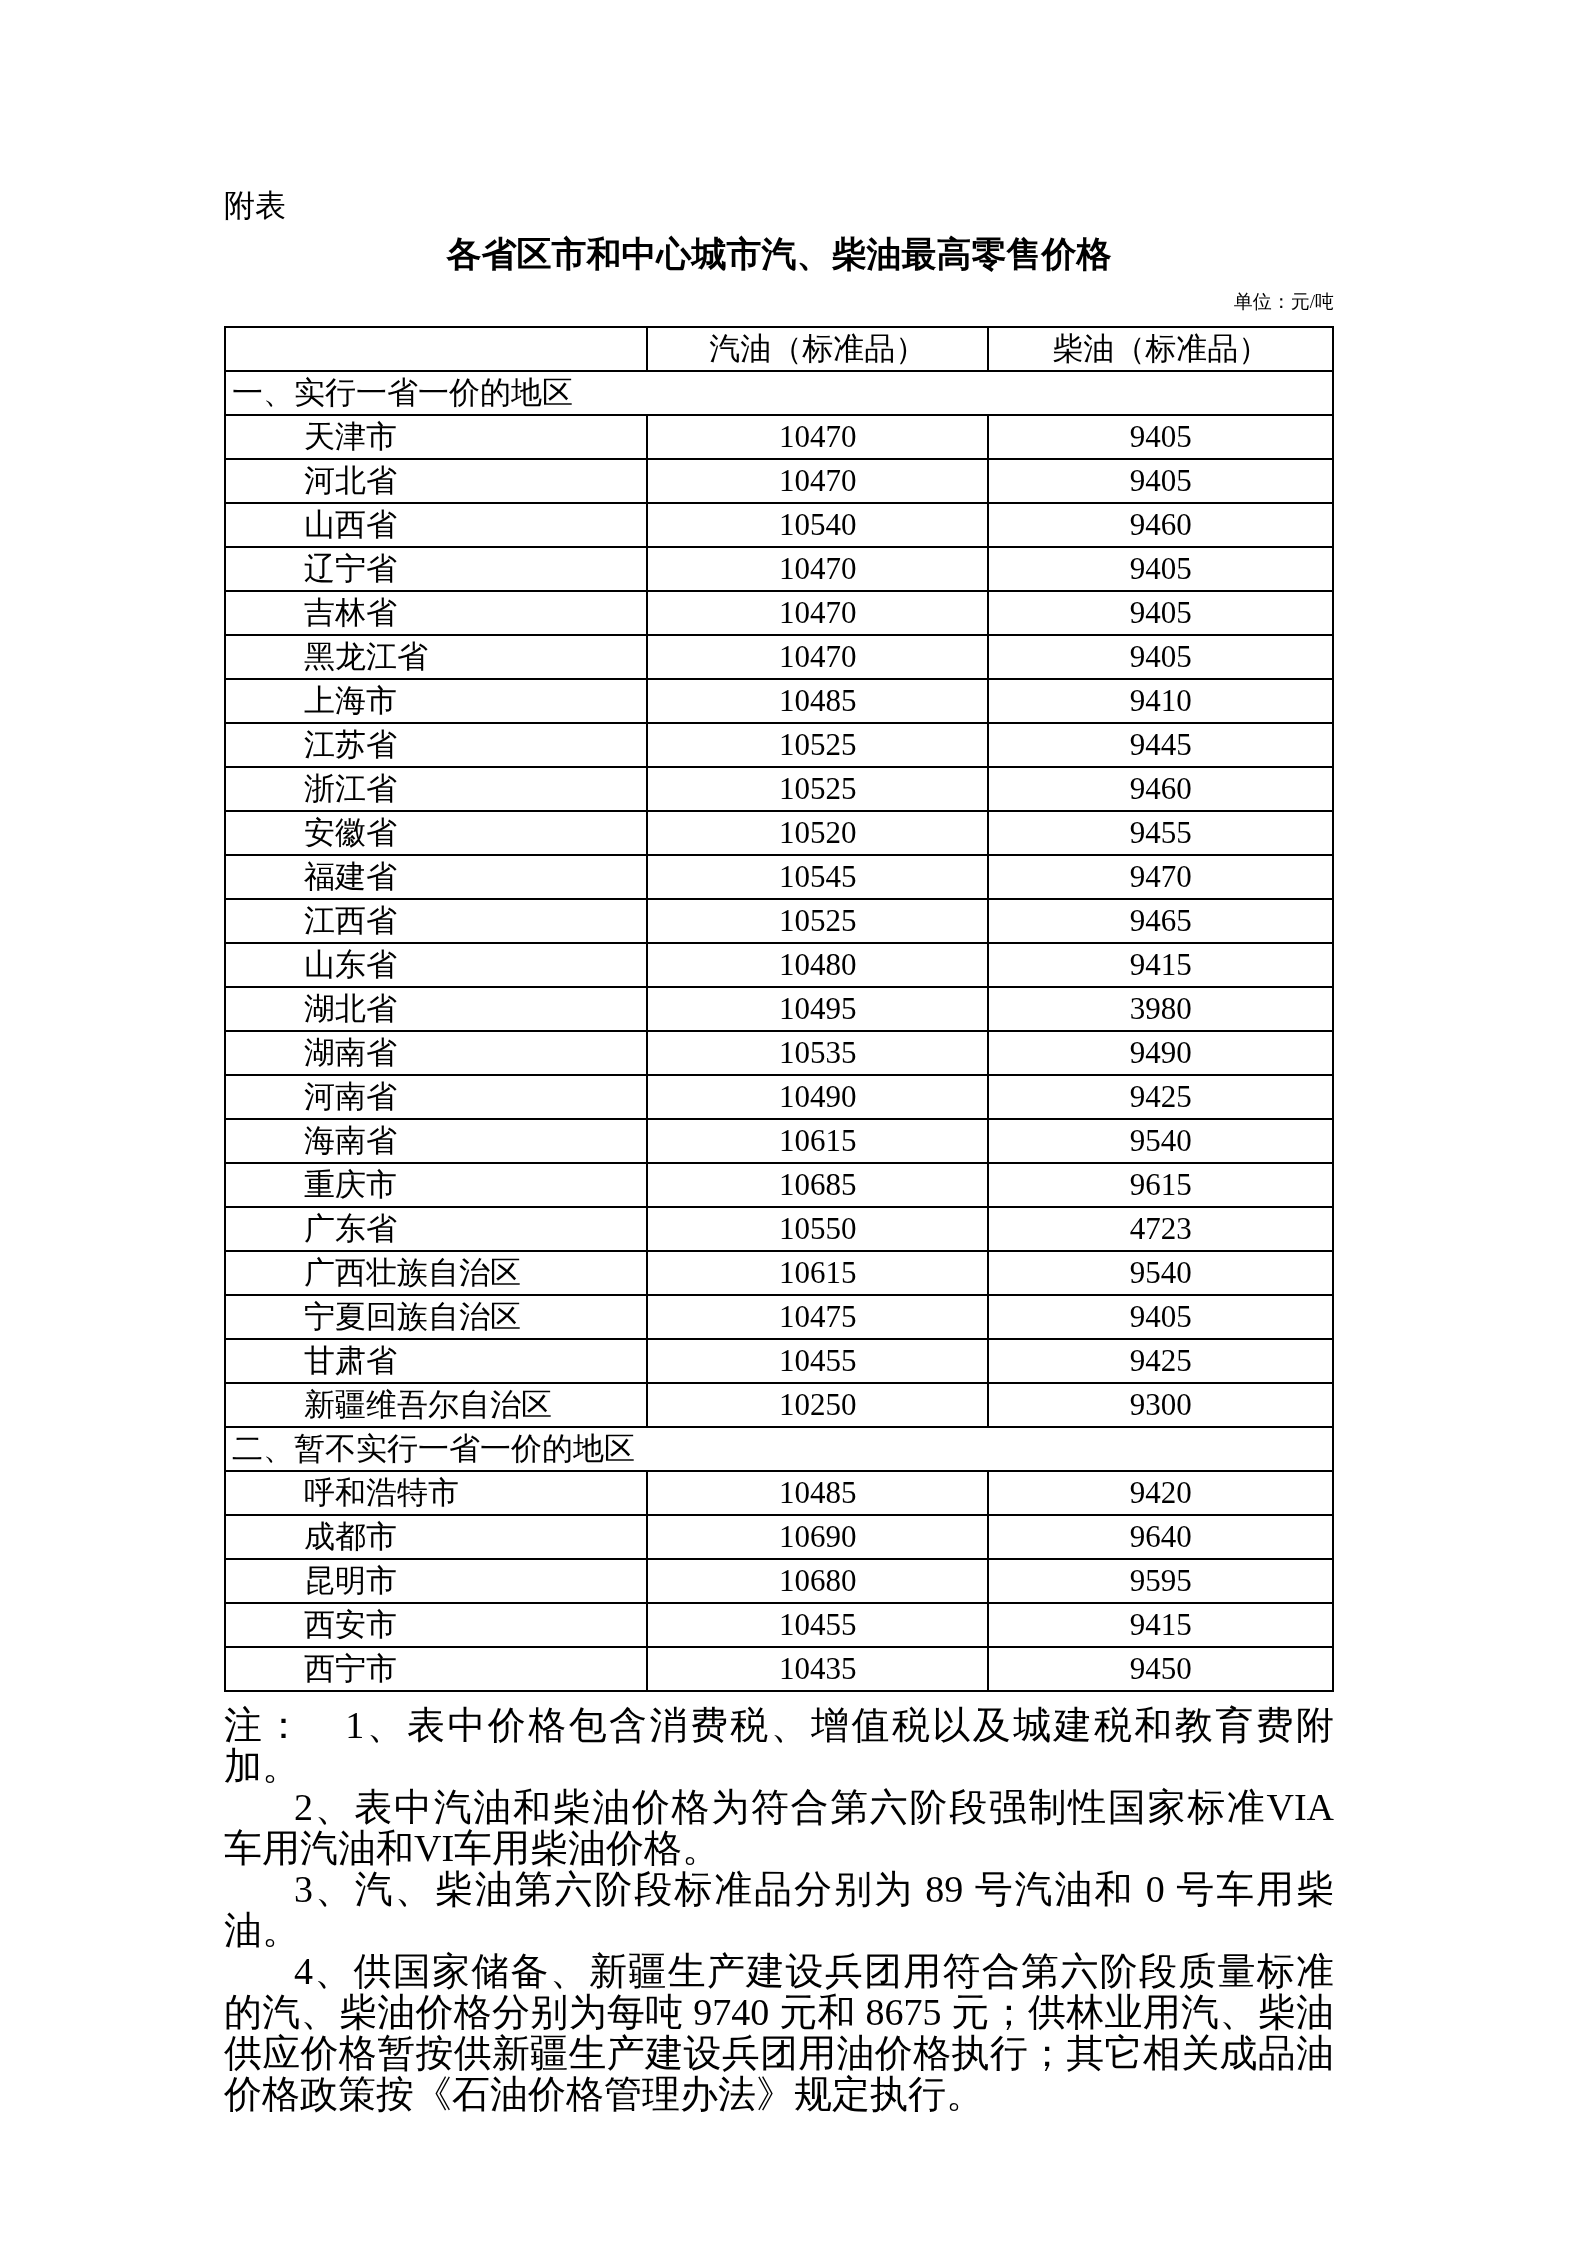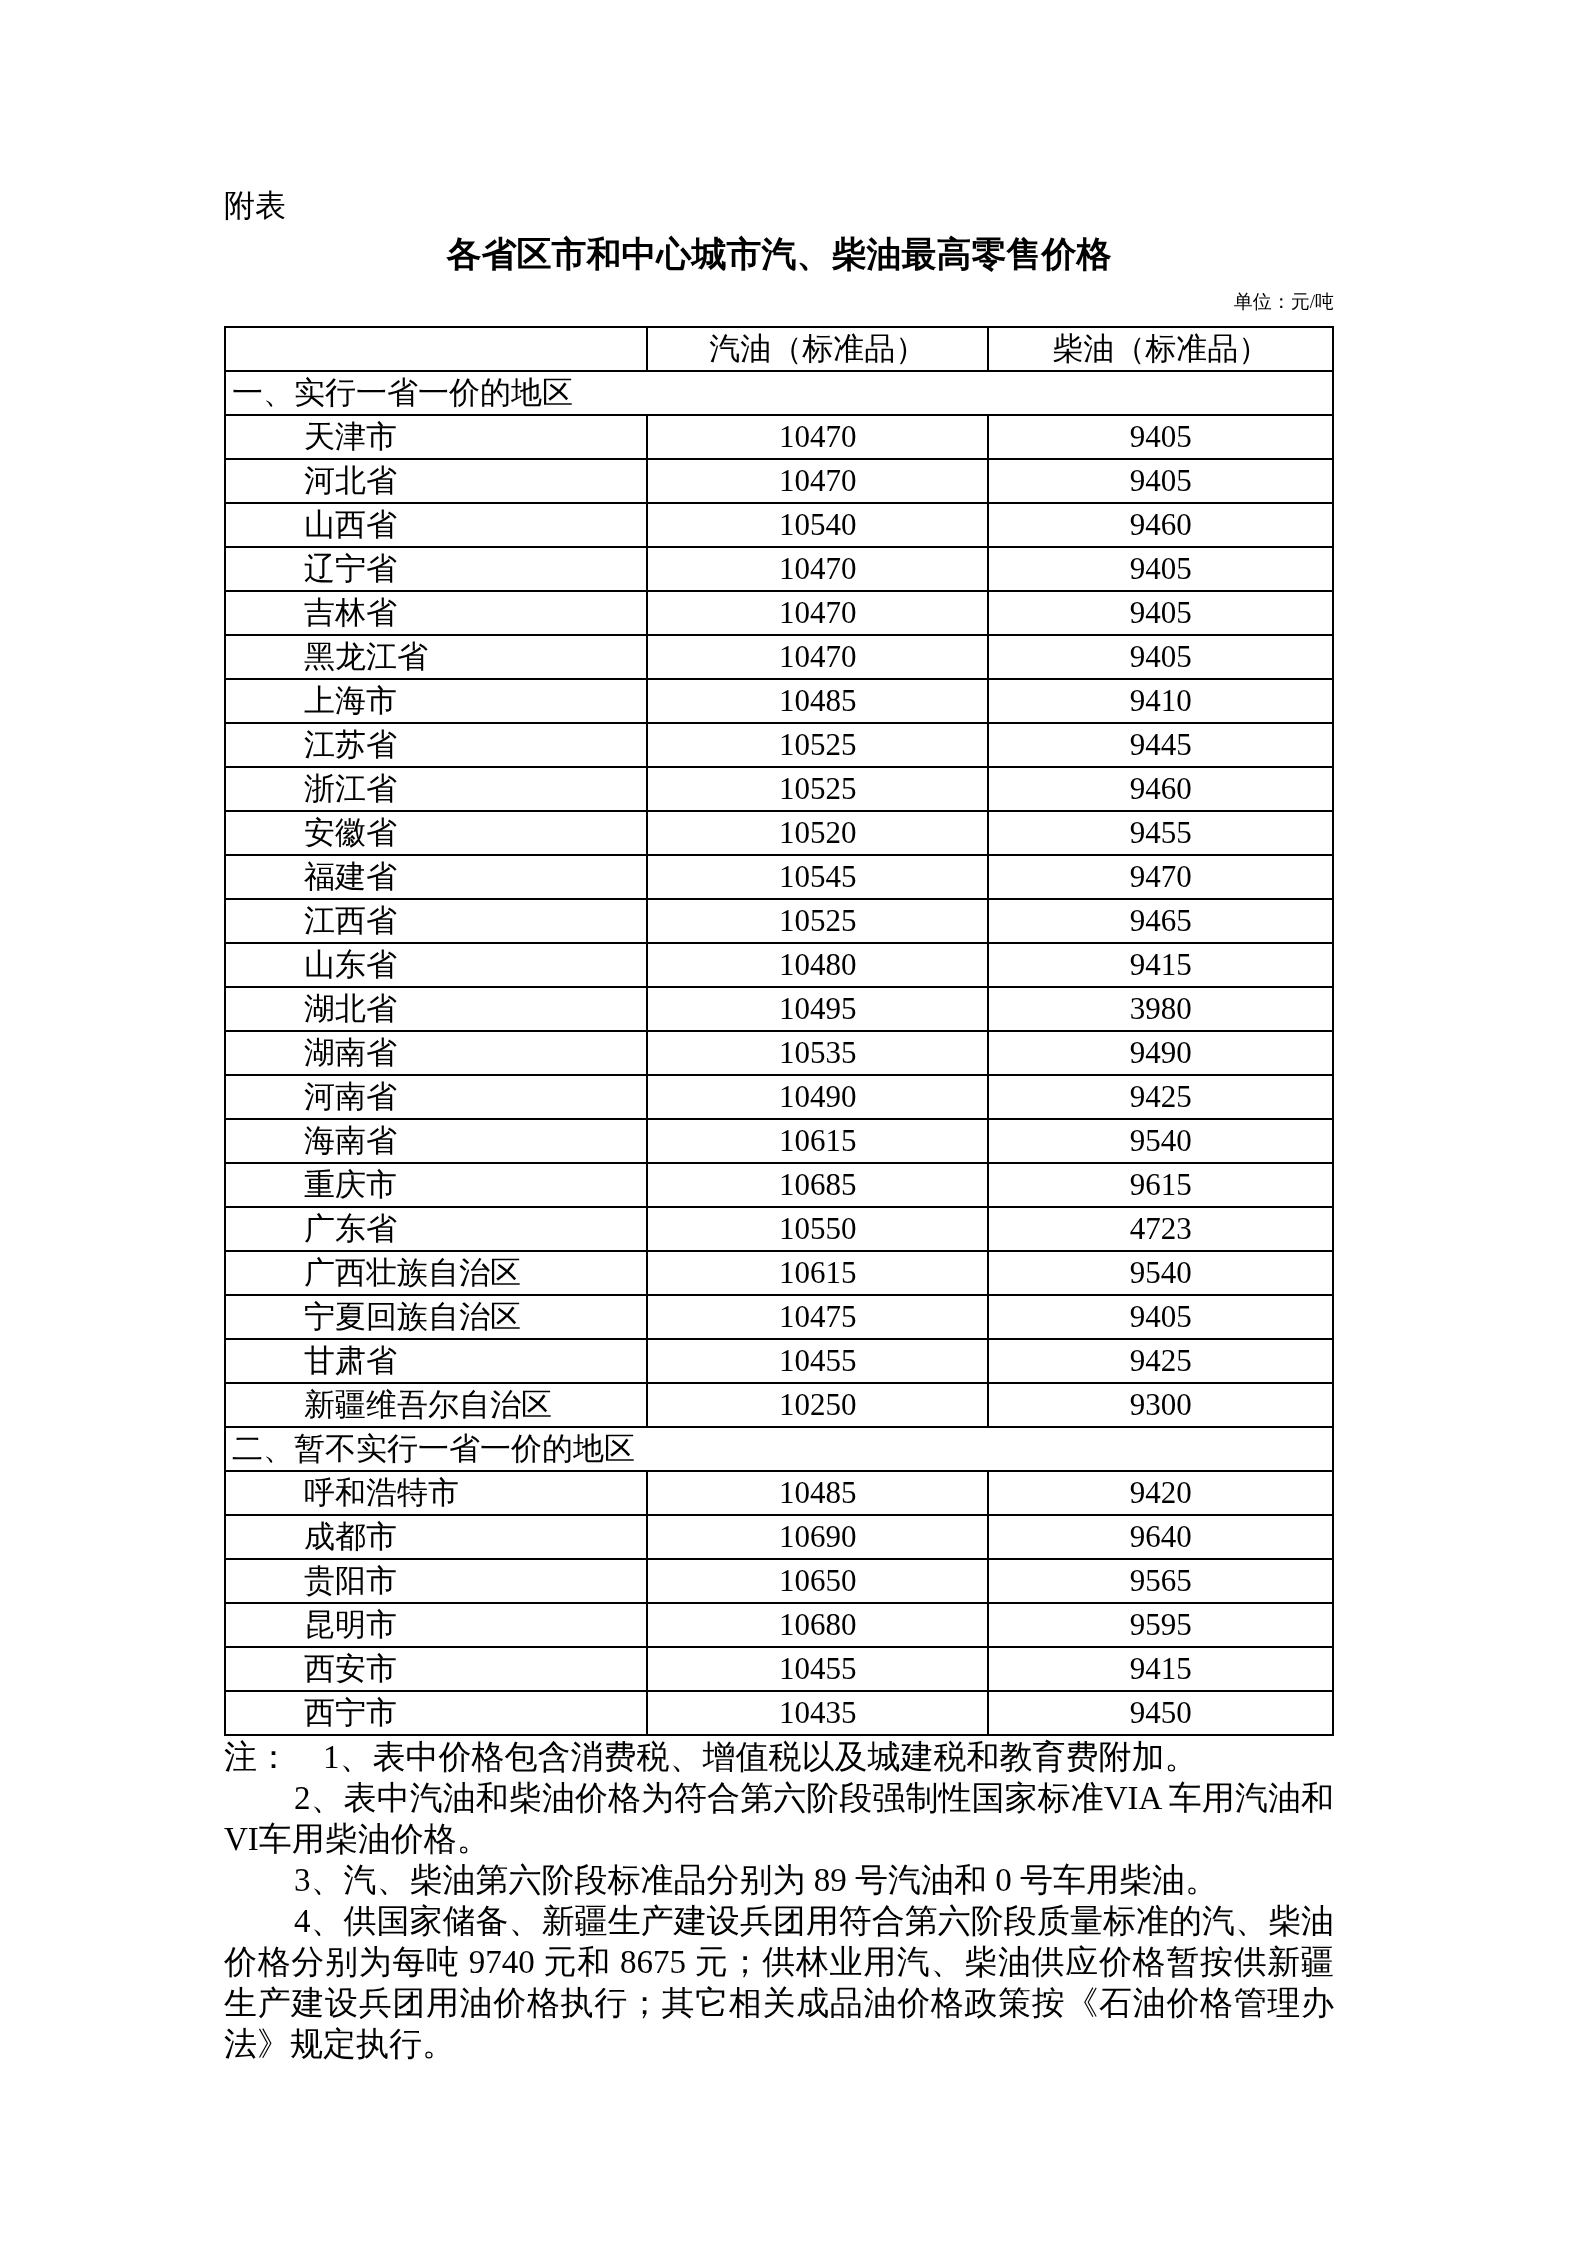--- a/index.html
+++ b/index.html
@@ -68,22 +68,22 @@
     padding-left: 6px;
   }
   .price-table td.region {
     text-align: left;
     padding-left: 78px;
   }
   .price-table td.num {
     text-align: center;
   }
   .notes {
-    margin-top: 1px;
-    font-size: 33px;
+    margin-top: 13px;
+    font-size: 38px;
     line-height: 41px;
     text-align: justify;
   }
   .notes p {
     margin: 0;
   }
   .notes p.indent {
     text-indent: 70px;
   }
 </style>
@@ -238,25 +238,20 @@
             <td class="region">呼和浩特市</td>
             <td class="num">10485</td>
             <td class="num">9420</td>
           </tr>
           <tr>
             <td class="region">成都市</td>
             <td class="num">10690</td>
             <td class="num">9640</td>
           </tr>
           <tr>
-            <td class="region">贵阳市</td>
-            <td class="num">10650</td>
-            <td class="num">9565</td>
-          </tr>
-          <tr>
             <td class="region">昆明市</td>
             <td class="num">10680</td>
             <td class="num">9595</td>
           </tr>
           <tr>
             <td class="region">西安市</td>
             <td class="num">10455</td>
             <td class="num">9415</td>
           </tr>
           <tr>

